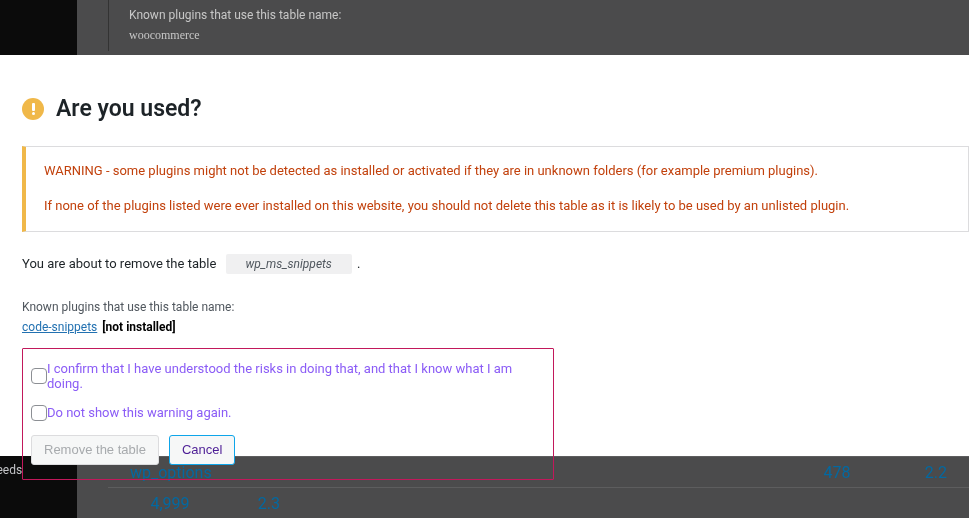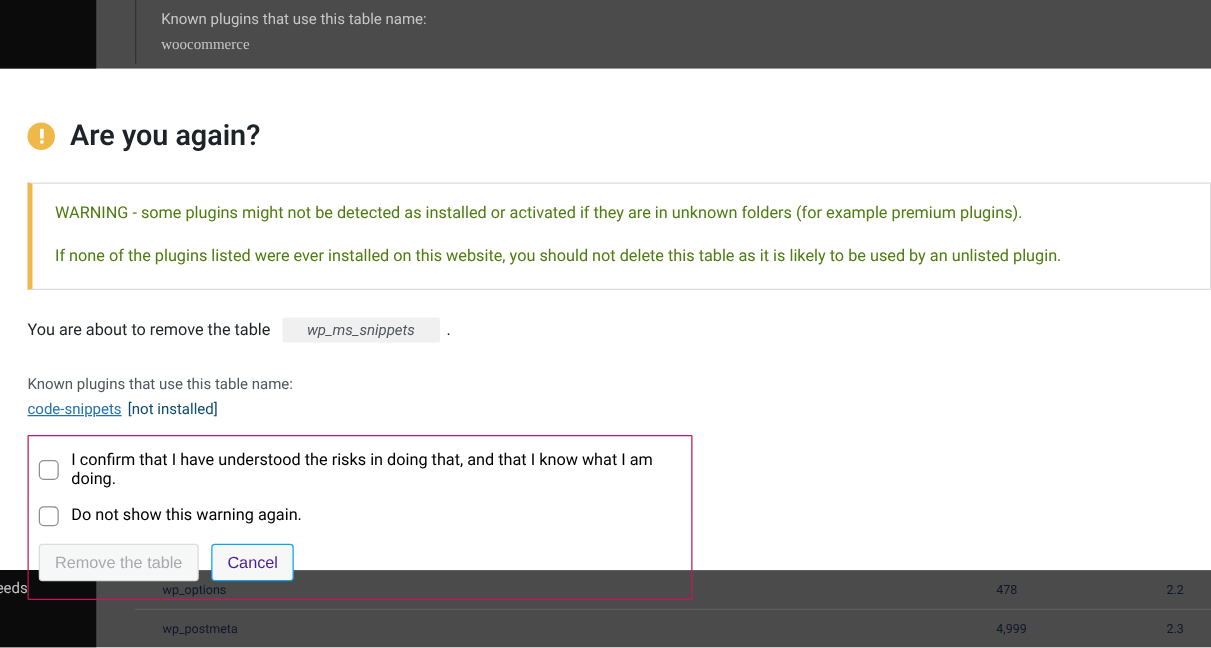--- a/index.html
+++ b/index.html
@@ -54,32 +54,32 @@
       font-size: 12px;
     }
     .backdrop-bottom-left .feeds {
       position: absolute;
       top: 7px; left: -10px;
       color: #c3c4c7;
     }
     .backdrop-bottom .table-area {
       position: absolute;
       top: 0; left: 108px; right: 0; bottom: 0;
-      color: #0f172a;
-      font-size: 10px;
+      color: #0369a1;
+      font-size: 16px;
     }
     .backdrop-bottom .row {
       display: flex;
       align-items: center;
       height: 31px;
       padding: 0 22px;
       border-top: 1px solid rgba(200,200,200,0.15);
     }
     .backdrop-bottom .row .name { flex: 1; }
-    .backdrop-bottom .row .c1 { width: 120px; text-align: left; padding-right: 40px; }
+    .backdrop-bottom .row .c1 { width: 120px; text-align: center; padding-right: 40px; }
     .backdrop-bottom .row .c2 { width: 30px; text-align: right; }
 
     .modal {
       position: absolute;
       top: 55px;
       left: 0;
       right: 0;
       bottom: 62px;
       background: #ffffff;
       padding: 0 0 20px 0;
@@ -116,21 +116,21 @@
       color: #1d2327;
     }
 
     .alert-box {
       margin: 0 0 22px 22px;
       border: 1px solid #dcdcde;
       border-left: 4px solid #f0b849;
       background: #fff;
       padding: 14px 18px;
       font-size: 13px;
-      color: #4d7c0f;
+      color: #c2410c;
       line-height: 1.6;
     }
     .alert-box p + p { margin-top: 14px; }
 
     .about-line {
       margin: 0 0 26px 22px;
       font-size: 13px;
       color: #1d2327;
     }
     .code-chip {
@@ -153,22 +153,22 @@
     .plugin-line {
       margin: 0 0 14px 22px;
       font-size: 12px;
     }
     .plugin-link {
       color: #2271b1;
       text-decoration: underline;
       cursor: pointer;
     }
     .not-installed {
-      color: #0c4a6e;
-      font-weight: 400;
+      color: #000000;
+      font-weight: 700;
       margin-left: 2px;
       margin-top: 12px;
     }
 
     .actions-box {
       margin: 0 0 0 22px;
       border: 1.5px solid #d63384;
       border-color: #c9356e;
       padding: 10px 14px 14px 8px;
       width: 532px;
@@ -178,24 +178,23 @@
       border-color: #d04a7b;
     }
     .actions-box { border-color: #c2185b; }
     .actions-box { border-color: #c9356e; }
 
     .actions-box { border: 1.5px solid #c2185b; }
 
     .checkbox-row {
       display: flex;
       align-items: center;
-      gap: 10px;
       margin: 2px 0 14px 0;
       font-size: 13px;
-      color: #000000;
+      color: #8b5cf6;
     }
     .checkbox-row:nth-of-type(2) { }
     .checkbox {
       width: 16px; height: 16px;
       border: 1px solid #8c8f94;
       border-radius: 4px;
       background: #fff;
       cursor: pointer;
       flex-shrink: 0;
     }
@@ -243,37 +242,36 @@
     <div class="backdrop-bottom-left">
       <div class="feeds">Feeds</div>
     </div>
     <div class="table-area">
       <div class="row">
         <span class="name">wp_options</span>
         <span class="c1">478</span>
         <span class="c2">2.2</span>
       </div>
       <div class="row">
-        <span class="name">wp_postmeta</span>
         <span class="c1">4,999</span>
         <span class="c2">2.3</span>
       </div>
     </div>
   </div>
 </div>
 
 <div class="modal">
   <div class="modal-header">
     <span class="warn-icon">
       <span class="mark">
         <span class="bar"></span>
         <span class="dot"></span>
       </span>
     </span>
-    <h1 class="modal-title">Are you again?</h1>
+    <h1 class="modal-title">Are you used?</h1>
   </div>
 
   <div class="alert-box">
     <p>WARNING - some plugins might not be detected as installed or activated if they are in unknown folders (for example premium plugins).</p>
     <p>If none of the plugins listed were ever installed on this website, you should not delete this table as it is likely to be used by an unlisted plugin.</p>
   </div>
 
   <div class="about-line">
     <span>You are about to remove the table</span>
     <span class="code-chip">wp_ms_snippets</span>

